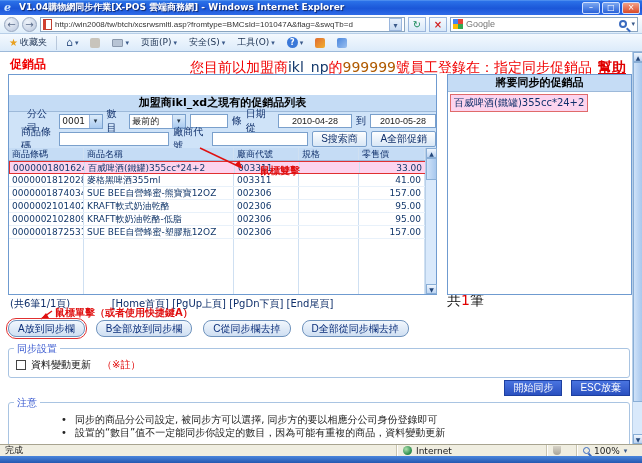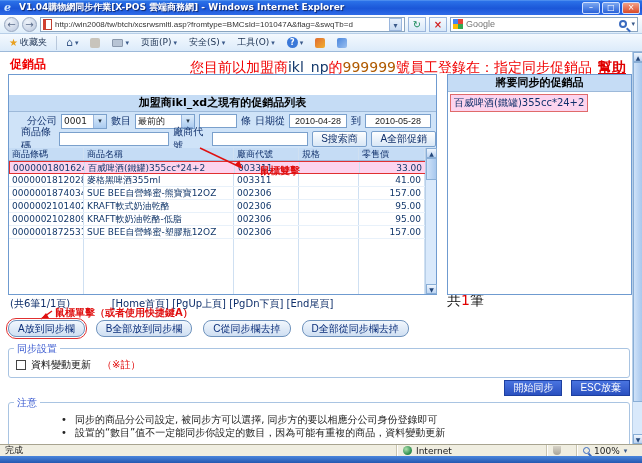--- a/index.html
+++ b/index.html
@@ -244,21 +244,21 @@
             <span class="sbtn">▾</span>
           </span>
           <span>數目</span>
           <span class="sel" style="width:60px">
             <span class="txt">最前的</span>
             <span class="sbtn">▾</span>
           </span>
           <input class="inp" style="width: 38px;" value="">
           <span>條</span>
           <span>日期從</span>
-          <input class="inp ctr" style="width: 58px;" value="2010-04-28">
+          <input class="inp ctr" style="width: 74px;" value="2010-04-28">
           <span>到</span>
           <input class="inp ctr" style="width: 66px;" value="2010-05-28">
         </div>
         <div class="frow r2">
           <span>商品條碼</span>
           <input class="inp" style="width: 110px;" value="">
           <span>廠商代號</span>
           <input class="inp" style="width: 96px;" value="">
           <button class="fbtn">S搜索商品</button>
           <button class="fbtn">A全部促銷品</button>

